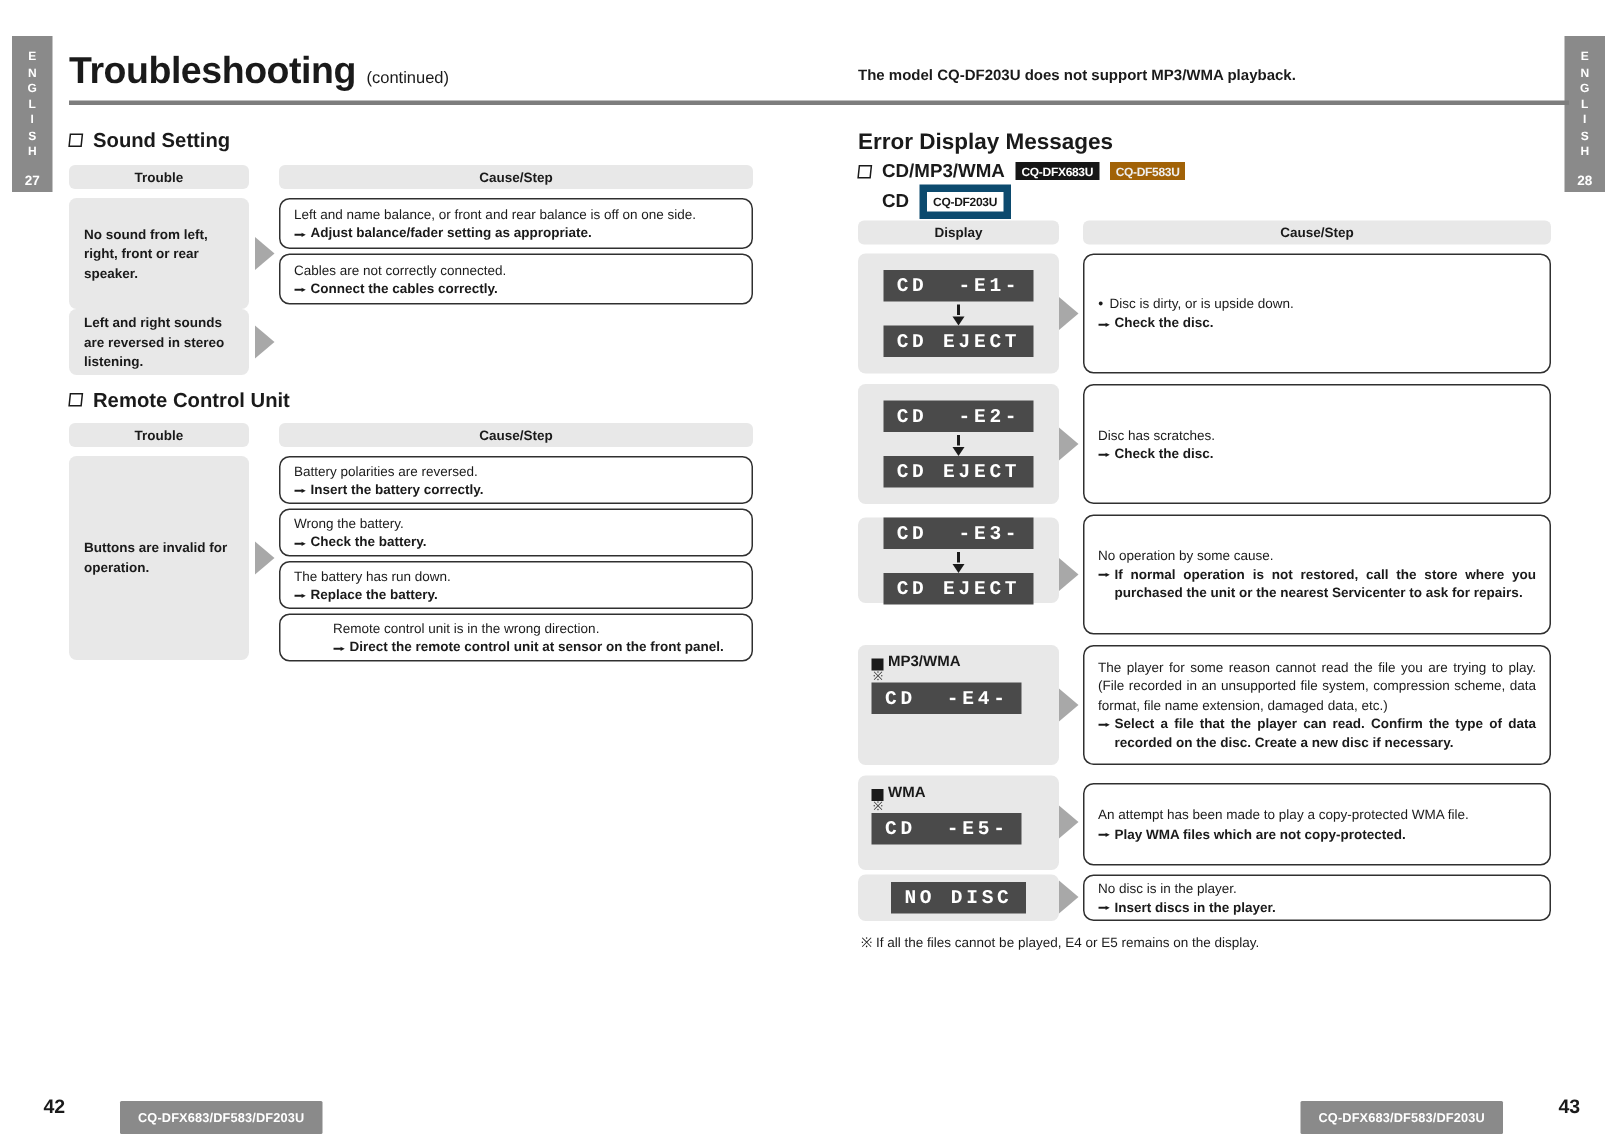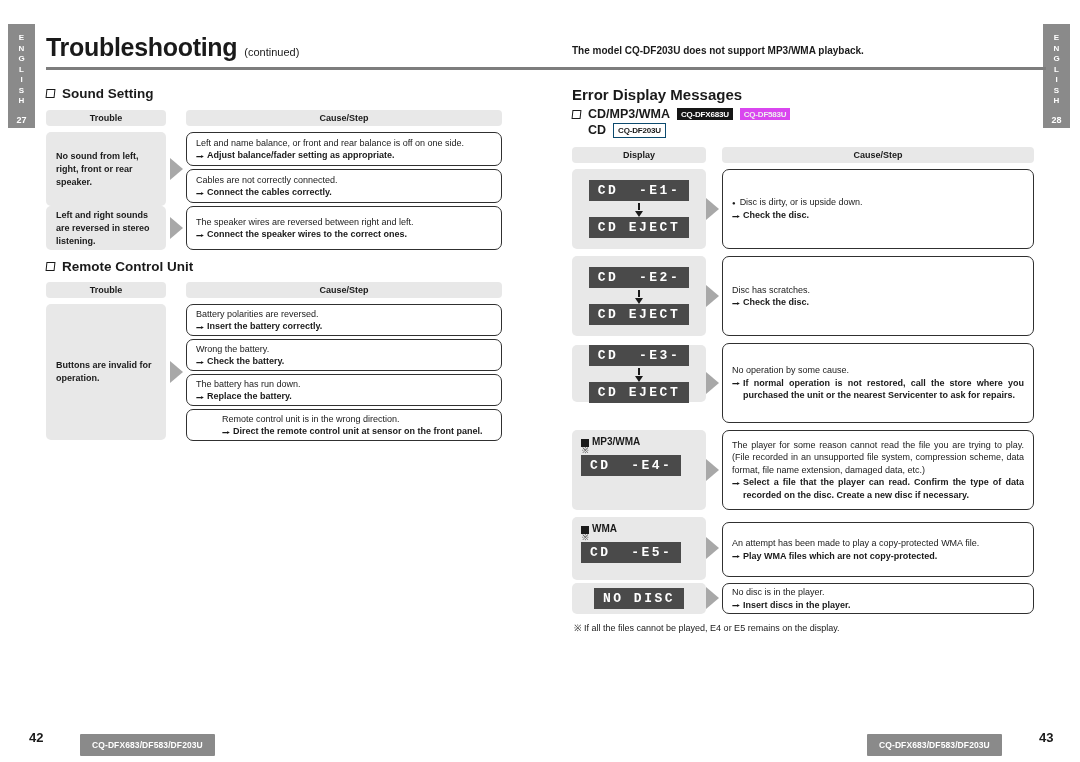--- a/index.html
+++ b/index.html
@@ -83,22 +83,22 @@
     font-size: 12.5px; font-weight: bold;
   }
   .badge {
     font-size: 8px; font-weight: bold;
     padding: 2px 4px 1.5px 4px;
     margin-left: 7px;
     letter-spacing: -0.2px;
     white-space: nowrap;
   }
   .badge-dark  { background: #161616; color: #ffffff; }
-  .badge-grey  { background: #d946ef; color: #efefef; }
-  .badge-outline { background: #ffffff; color: #161616; border: 1px solid #0c4a6e; }
+  .badge-grey  { background: #a16207; color: #efefef; }
+  .badge-outline { background: #ffffff; color: #161616; border: 5px solid #0c4a6e; }
 
   .model-note {
     position: absolute; left: 572px; top: 45px;
     font-size: 10px; font-weight: bold;
   }
 
   
   .col-head {
     position: absolute;
     background: #e8e8e8;
@@ -278,24 +278,20 @@
     <div class="cause-line">Left and name balance, or front and rear balance is off on one side.</div>
     <div class="cause-step">Adjust balance/fader setting as appropriate.</div>
   </div>
   <div class="cause-box" style="left:186px; top:169px; width:316px; height:34px;">
     <div class="cause-line">Cables are not correctly connected.</div>
     <div class="cause-step">Connect the cables correctly.</div>
   </div>
 
   <div class="trouble-cell" style="left:46px; top:206px; width:120px; height:44px;">Left and right sounds are reversed in stereo listening.</div>
   <div class="arrow" style="left:170px; top:217px;"></div>
-  <div class="cause-box" style="left:186px; top:206px; width:316px; height:44px;">
-    <div class="cause-line">The speaker wires are reversed between right and left.</div>
-    <div class="cause-step">Connect the speaker wires to the correct ones.</div>
-  </div>
 
   <div class="section-head" id="sec-remote">
     <span class="sq-icon"></span>
     <span>Remote Control Unit</span>
   </div>
 
   <div class="col-head" style="left:46px; top:282px; width:120px;">Trouble</div>
   <div class="col-head" style="left:186px; top:282px; width:316px;">Cause/Step</div>
 
   <div class="trouble-cell" style="left:46px; top:304px; width:120px; height:136px;">Buttons are invalid for operation.</div>

